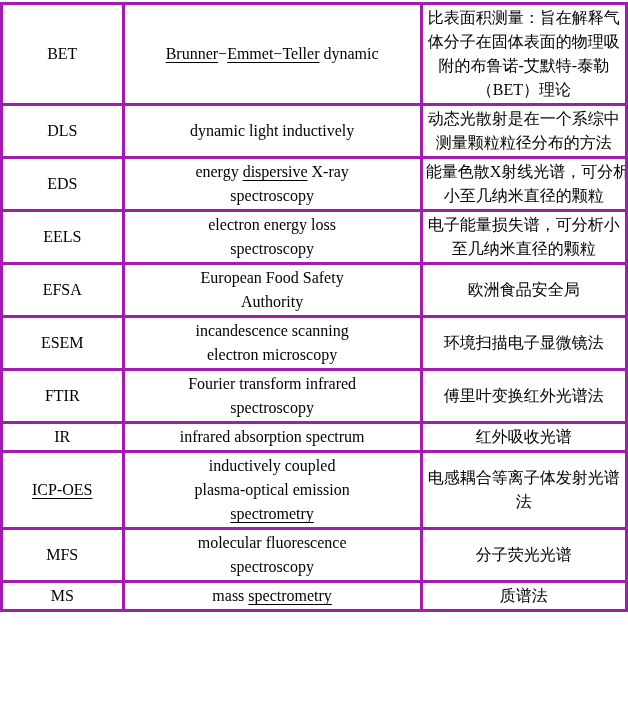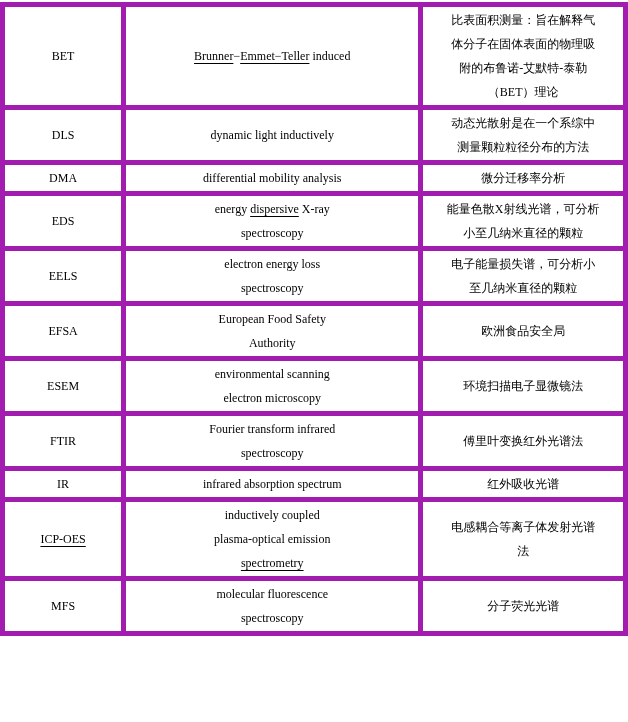--- a/index.html
+++ b/index.html
@@ -14,27 +14,27 @@
     box-sizing: border-box;
     padding-top: 2px;
   }
   table.abbr-table {
     border-collapse: collapse;
     table-layout: fixed;
     width: 628px;
     background: #ffffff;
   }
   table.abbr-table td {
-    border: 5px solid #a21caf;
+    border: 3px solid #a21caf;
     text-align: center;
     vertical-align: middle;
     padding: 1px 3px;
     color: #000000;
     font-family: "Liberation Serif", "DejaVu Serif", serif;
-    font-size: 12px;
+    font-size: 16px;
     line-height: 24px;
     overflow: hidden;
   }
   .col-abbr    { width: 119px; }
   .col-english { width: 292px; }
   .col-chinese { width: 201px; }
   .text-line { white-space: nowrap; }
   .wavy {
     text-decoration-line: underline;
     text-decoration-style: wavy;
@@ -53,50 +53,39 @@
       <col class="col-abbr">
       <col class="col-english">
       <col class="col-chinese">
     </colgroup>
     <tbody id="table-body">
         <tr>
           <td>
             <div class="text-line">BET</div>
           </td>
           <td>
-            <div class="text-line"><span class="wavy">Brunner</span><span>−</span><span class="wavy">Emmet−Teller</span><span> induced</span></div>
+            <div class="text-line"><span class="wavy">Brunner</span><span>−</span><span class="wavy">Emmet−Teller</span><span> dynamic</span></div>
           </td>
           <td>
             <div class="text-line">比表面积测量：旨在解释气</div>
             <div class="text-line">体分子在固体表面的物理吸</div>
             <div class="text-line">附的布鲁诺-艾默特-泰勒</div>
             <div class="text-line">（BET）理论</div>
           </td>
         </tr>
         <tr>
           <td>
             <div class="text-line">DLS</div>
           </td>
           <td>
             <div class="text-line">dynamic light inductively</div>
           </td>
           <td>
             <div class="text-line">动态光散射是在一个系综中</div>
             <div class="text-line">测量颗粒粒径分布的方法</div>
-          </td>
-        </tr>
-        <tr>
-          <td>
-            <div class="text-line">DMA</div>
-          </td>
-          <td>
-            <div class="text-line">differential mobility analysis</div>
-          </td>
-          <td>
-            <div class="text-line">微分迁移率分析</div>
           </td>
         </tr>
         <tr>
           <td>
             <div class="text-line">EDS</div>
           </td>
           <td>
             <div class="text-line"><span>energy </span><span class="wavy">dispersive</span><span> X-ray</span></div>
             <div class="text-line">spectroscopy</div>
           </td>
@@ -128,21 +117,21 @@
           </td>
           <td>
             <div class="text-line">欧洲食品安全局</div>
           </td>
         </tr>
         <tr>
           <td>
             <div class="text-line">ESEM</div>
           </td>
           <td>
-            <div class="text-line">environmental scanning</div>
+            <div class="text-line">incandescence scanning</div>
             <div class="text-line">electron microscopy</div>
           </td>
           <td>
             <div class="text-line">环境扫描电子显微镜法</div>
           </td>
         </tr>
         <tr>
           <td>
             <div class="text-line">FTIR</div>
           </td>
@@ -184,15 +173,26 @@
             <div class="text-line">MFS</div>
           </td>
           <td>
             <div class="text-line">molecular fluorescence</div>
             <div class="text-line">spectroscopy</div>
           </td>
           <td>
             <div class="text-line">分子荧光光谱</div>
           </td>
         </tr>
+        <tr>
+          <td>
+            <div class="text-line">MS</div>
+          </td>
+          <td>
+            <div class="text-line"><span>mass </span><span class="wavy">spectrometry</span></div>
+          </td>
+          <td>
+            <div class="text-line">质谱法</div>
+          </td>
+        </tr>
       </tbody>
   </table>
 </div>
 
 </body></html>

